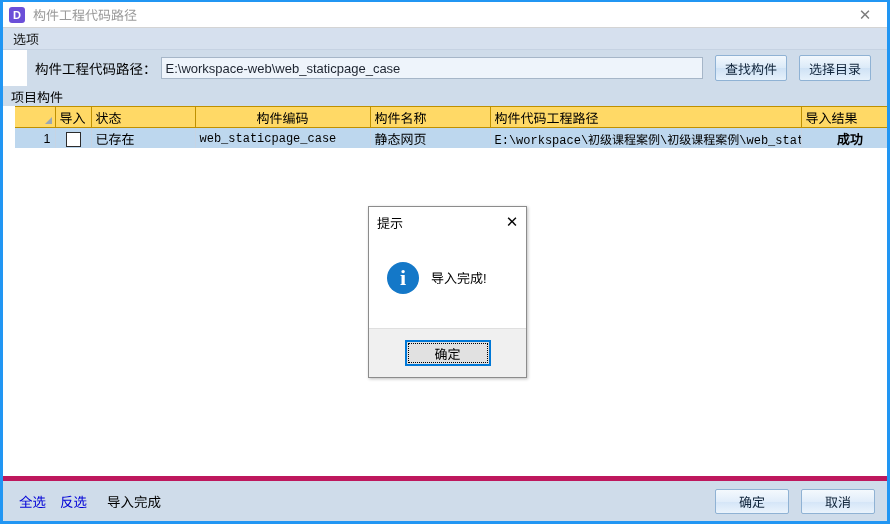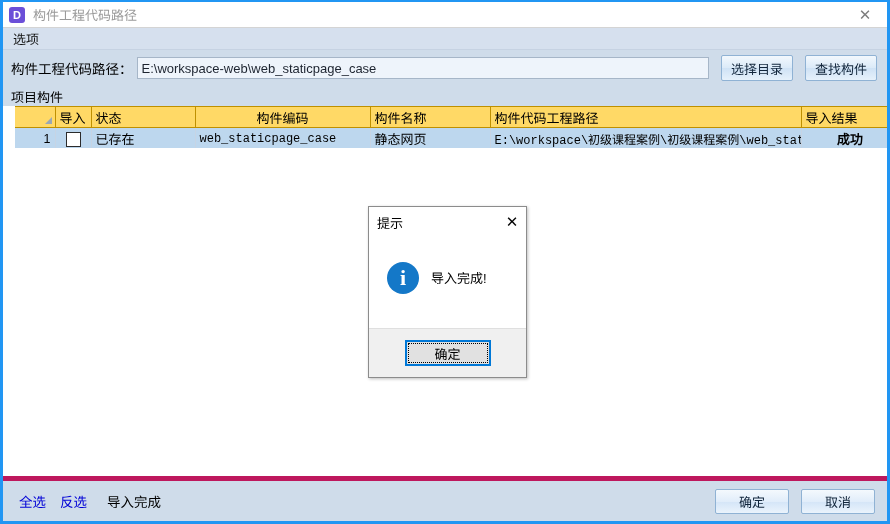--- a/index.html
+++ b/index.html
@@ -84,22 +84,23 @@
     padding: 1px 4px;
     cursor: default;
   }
 
   
   .pathbar {
     height: 36px;
     background: #cfdcea;
     display: flex;
     align-items: center;
-    padding: 0 10px 0 8px;
-    box-sizing: border-box;
+    padding: 0 16px 0 8px;
+    box-sizing: border-box;
+    margin-left: 24px;
   }
   .path-label {
     font-size: 13.5px;
     color: #000000;
     white-space: nowrap;
     margin-right: 4px;
   }
   .path-input {
     flex: 1 1 auto;
     height: 22px;
@@ -384,22 +385,22 @@
     <div class="win-close">✕</div>
   </div>
 
   <div class="menubar">
     <div class="menu-item">选项</div>
   </div>
 
   <div class="pathbar">
     <div class="path-label">构件工程代码路径：</div>
     <input class="path-input" type="text" value="E:\workspace-web\web_staticpage_case" style="">
+    <button class="btn-sm">查找构件</button>
     <button class="btn-sm">选择目录</button>
-    <button class="btn-sm">查找构件</button>
   </div>
 
   <div class="section-label">项目构件</div>
 
   <div class="grid-wrap">
     <div class="grid-empty"></div>
     <table class="grid">
       <colgroup>
         <col style="width:40px">
         <col style="width:36px">

